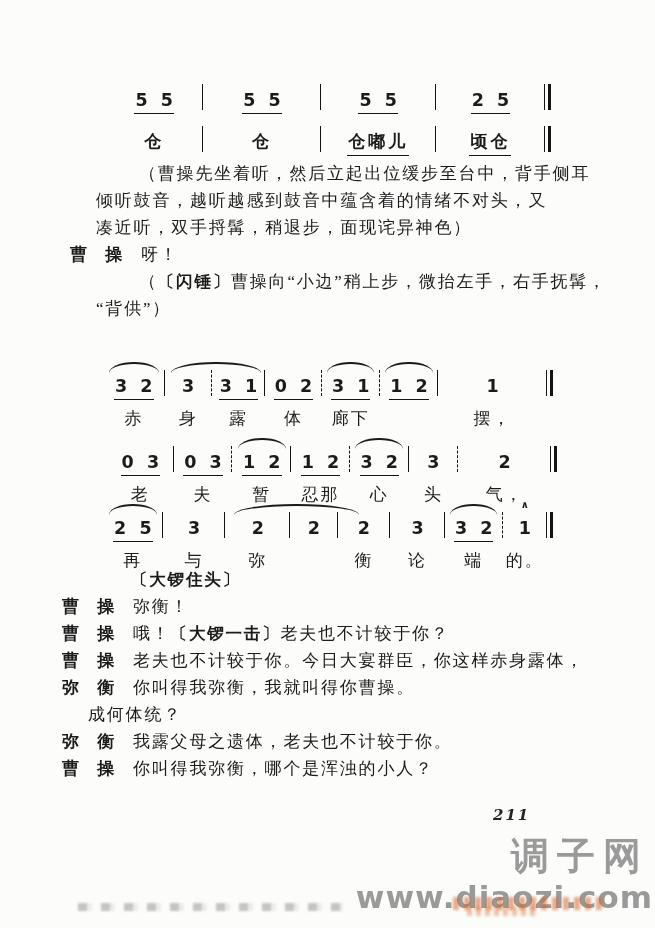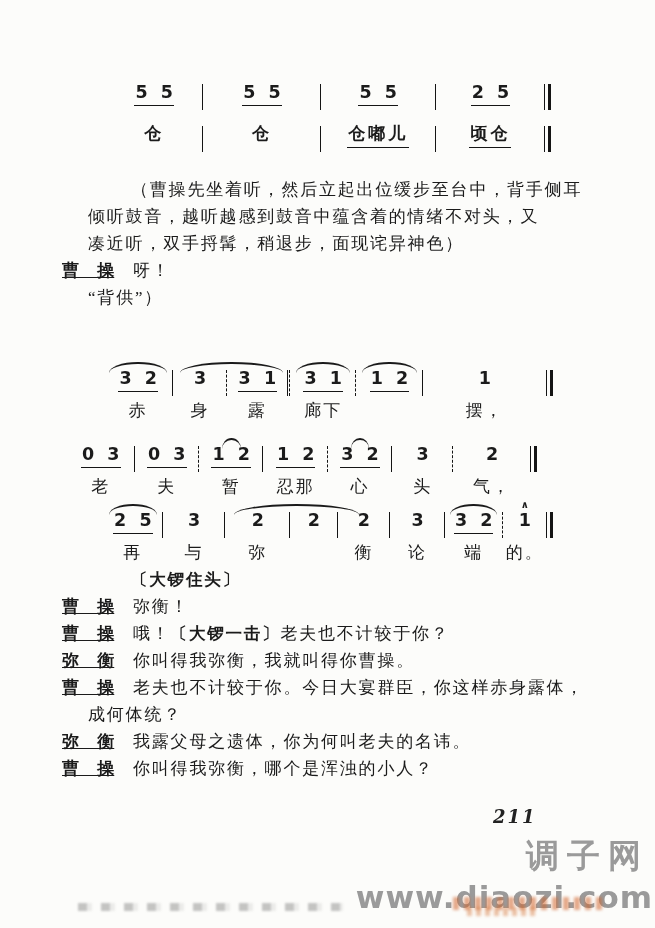--- a/index.html
+++ b/index.html
@@ -3,56 +3,56 @@
 <meta charset="utf-8">
 <style>
   html,body{margin:0;padding:0;background:#ffffff;}
   .page{
     position:relative;width:655px;height:928px;overflow:hidden;
     background:#fcfcfa;
     font-family:"Liberation Serif",serif;color:#1b1b1b;
   }
   
   .script-block{position:absolute;left:0;width:630px;}
-  .script-a{top:176px;}
+  .script-a{top:160px;padding-left:8px;}
   .script-b{top:566px;}
   .sline{height:27px;line-height:27px;white-space:nowrap;font-size:17px;letter-spacing:1.8px;}
   .ind-text{padding-left:131px;}
   .ind-wrap{padding-left:88px;}
   .ind-spk{padding-left:62px;}
-  .spk{display:inline-block;width:71px;font-weight:bold;word-spacing:14px;letter-spacing:0;text-decoration:underline;}
+  .spk{display:inline-block;width:71px;font-weight:bold;word-spacing:14px;letter-spacing:0;}
   .run-b{font-weight:bold;font-family:"DejaVu Sans",sans-serif;font-size:16.5px;}
   
   .mline{position:absolute;display:flex;align-items:flex-start;}
   .perc-n{left:106px;top:72px;width:446px;}
   .perc-s{left:106px;top:114px;width:446px;}
   .vline1{left:104px;top:358px;width:450px;}
-  .vline2{left:88px;top:434px;width:450px;gap:20px;}
+  .vline2{left:108px;top:434px;width:450px;}
   .vline3{left:104px;top:500px;width:450px;}
   .ncell{position:relative;display:flex;flex-direction:column;align-items:center;flex-basis:0;min-width:0;}
-  .nnum{position:relative;margin-top:10px;font-family:"DejaVu Sans",sans-serif;font-weight:bold;
+  .nnum{position:relative;margin-top:18px;font-family:"DejaVu Sans",sans-serif;font-weight:bold;
         font-size:17.5px;line-height:20px;word-spacing:7px;padding:0 2px;white-space:nowrap;}
   .cjk .nnum{font-family:"Liberation Serif",serif;font-size:17px;word-spacing:2px;letter-spacing:3px;}
   .nnum.u::after{content:"";position:absolute;left:1px;right:1px;bottom:-4px;border-bottom:1.8px solid #151515;}
   .slur{position:absolute;top:4px;left:8%;width:84%;height:9px;z-index:2;
         border-top:2px solid #1a1a1a;border-radius:50% 50% 0 0 / 100% 100% 0 0;}
   .slur.long{width:200%;left:12%;}
   .ferm{position:absolute;top:-1px;font-size:10px;font-weight:bold;font-family:"DejaVu Sans",sans-serif;}
   .ly{margin-top:12px;font-family:"Liberation Serif",serif;font-size:17px;line-height:22px;
       letter-spacing:2px;white-space:nowrap;}
   .bcell{flex:0 0 2px;display:flex;margin-top:12px;}
   .bcell.end{flex-basis:8px;}
   .bl{width:0;height:26px;border-left:1.6px solid #141414;}
   .bl.dash{border-left-style:dashed;}
   .bl.thick{border-left-width:3px;margin-left:3px;}
   
   .pagenum{position:absolute;left:493px;top:806px;font-family:"DejaVu Serif",serif;
-           font-style:italic;font-weight:bold;font-size:18px;letter-spacing:2px;color:#222;}
+           font-style:italic;font-weight:bold;font-size:15px;letter-spacing:2px;color:#222;}
   .wm-name{position:absolute;right:6px;top:831px;font-family:"DejaVu Sans",sans-serif;
-           font-weight:bold;font-size:33px;line-height:50px;color:#9a9a9a;letter-spacing:8px;}
+           font-weight:bold;font-size:38px;line-height:50px;color:#9a9a9a;letter-spacing:8px;}
   .wm-url{position:absolute;right:2px;top:880px;font-family:"DejaVu Sans",sans-serif;
           font-weight:bold;font-size:31px;line-height:34px;color:#9a9a9a;letter-spacing:1px;}
   .wm-orange-1{position:absolute;right:52px;top:897px;width:150px;height:13px;
       background:repeating-linear-gradient(90deg,rgba(209,100,44,.55) 0 6px,transparent 6px 11px);
       filter:blur(1.4px);}
   .wm-orange-2{position:absolute;right:118px;top:907px;width:70px;height:9px;
       background:repeating-linear-gradient(90deg,rgba(214,120,60,.45) 0 5px,transparent 5px 9px);
       filter:blur(1.4px);}
   .scan-smudge{position:absolute;left:78px;top:903px;width:265px;height:8px;
       background:repeating-linear-gradient(90deg,rgba(80,80,80,.32) 0 9px,rgba(120,120,120,.12) 9px 14px,transparent 14px 23px);
@@ -116,20 +116,21 @@
         <div class="bl"></div>
         <div class="bl thick"></div>
       </div>
     </div>
 
   <div class="script-block script-a" id="script-a">
       <div class="sline ind-text"><span class="run">（曹操先坐着听，然后立起出位缓步至台中，背手侧耳</span></div>
       <div class="sline ind-wrap"><span class="run">倾听鼓音，越听越感到鼓音中蕴含着的情绪不对头，又</span></div>
       <div class="sline ind-wrap"><span class="run">凑近听，双手捋髯，稍退步，面现诧异神色）</span></div>
       <div class="sline ind-spk"><span class="spk">曹 操</span><span class="run">呀！</span></div>
+      <div class="sline ind-text"><span class="run">（</span><span class="run-b">〔闪锤〕</span><span class="run">曹操向“小边”稍上步，微抬左手，右手抚髯，</span></div>
       <div class="sline ind-wrap"><span class="run">“背供”）</span></div>
     </div>
 
   <div class="mline vline1" id="vline1">
       <div class="ncell" style="flex-grow: 53;">
         <div class="slur"></div>
         <div class="nnum u">3 2</div>
         <div class="ly">赤</div>
       </div>
       <div class="bcell">
@@ -143,20 +144,24 @@
       <div class="bcell">
         <div class="bl dash"></div>
       </div>
       <div class="ncell" style="flex-grow: 46;">
         <div class="nnum u">3 1</div>
         <div class="ly">露</div>
       </div>
       <div class="bcell">
         <div class="bl"></div>
       </div>
+      <div class="ncell" style="flex-grow: 48;">
+        <div class="nnum u">0 2</div>
+        <div class="ly">体</div>
+      </div>
       <div class="bcell">
         <div class="bl dash"></div>
       </div>
       <div class="ncell" style="flex-grow: 50;">
         <div class="slur"></div>
         <div class="nnum u">3 1</div>
         <div class="ly">廊下</div>
       </div>
       <div class="bcell">
         <div class="bl dash"></div>
@@ -293,24 +298,24 @@
       <div class="bcell end">
         <div class="bl"></div>
         <div class="bl thick"></div>
       </div>
     </div>
 
   <div class="script-block script-b" id="script-b">
       <div class="sline ind-text"><span class="run-b">〔大锣住头〕</span></div>
       <div class="sline ind-spk"><span class="spk">曹 操</span><span class="run">弥衡！</span></div>
       <div class="sline ind-spk"><span class="spk">曹 操</span><span class="run">哦！</span><span class="run-b">〔大锣一击〕</span><span class="run">老夫也不计较于你？</span></div>
+      <div class="sline ind-spk"><span class="spk">曹 操</span><span class="run">老夫也不计较于你。今日大宴群臣，你这样赤身露体，</span></div>
       <div class="sline ind-spk"><span class="spk">弥 衡</span><span class="run">你叫得我弥衡，我就叫得你曹操。</span></div>
-      <div class="sline ind-spk"><span class="spk">曹 操</span><span class="run">老夫也不计较于你。今日大宴群臣，你这样赤身露体，</span></div>
       <div class="sline ind-wrap"><span class="run">成何体统？</span></div>
-      <div class="sline ind-spk"><span class="spk">弥 衡</span><span class="run">我露父母之遗体，你为何叫老夫的名讳。</span></div>
+      <div class="sline ind-spk"><span class="spk">弥 衡</span><span class="run">我露父母之遗体，老夫也不计较于你。</span></div>
       <div class="sline ind-spk"><span class="spk">曹 操</span><span class="run">你叫得我弥衡，哪个是浑浊的小人？</span></div>
     </div>
 
   <div class="pagenum">211</div>
 
   <div class="wm-name">调子网</div>
   <div class="wm-url">www.diaozi.com</div>
   <div class="wm-orange-1"></div>
   <div class="wm-orange-2"></div>
   <div class="scan-smudge"></div>

